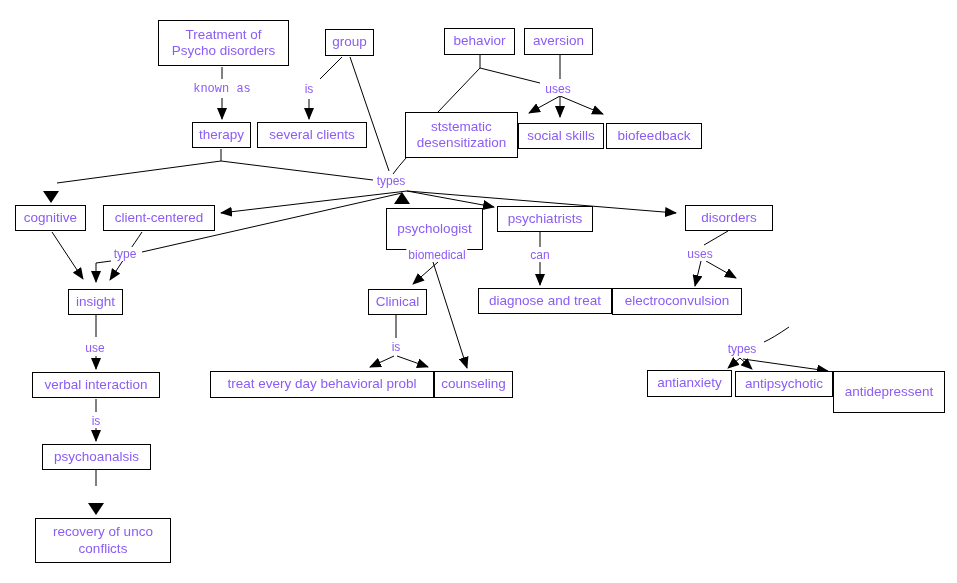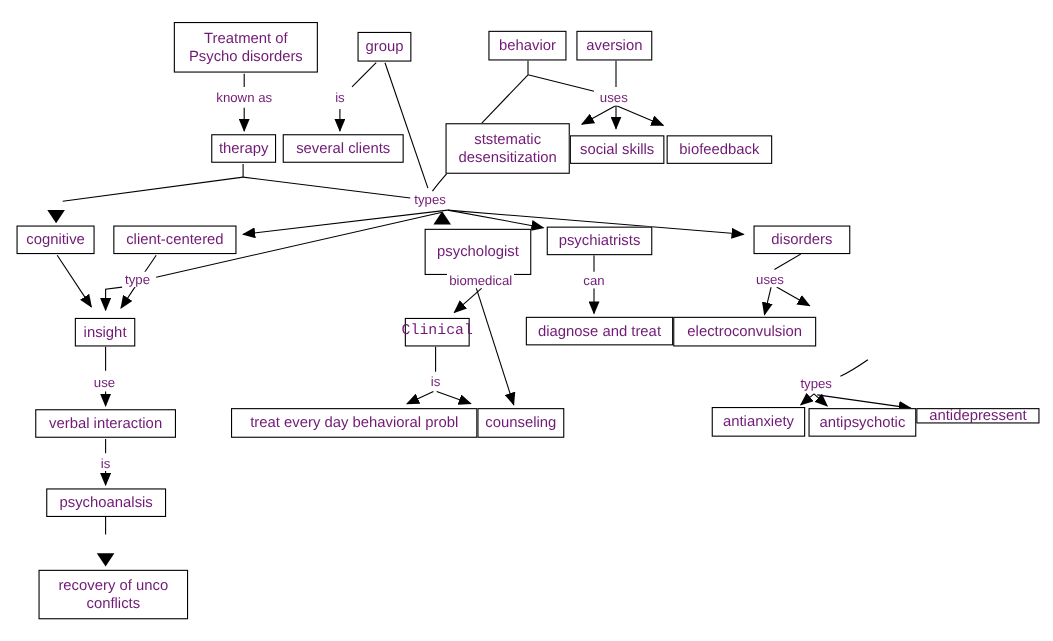--- a/index.html
+++ b/index.html
@@ -1,18 +1,18 @@
 <!DOCTYPE html>
 <html><head>
 <meta charset="utf-8">
 <style>
   html,body { margin:0; padding:0; background:#fff; }
   .canvas {
     position:relative; width:957px; height:583px; background:#ffffff;
-    font-family:"Liberation Sans", sans-serif; overflow:hidden; color:#701a75;
+    font-family:"Liberation Sans", sans-serif; overflow:hidden; color:#8b5cf6;
   }
   .wires { position:absolute; left:0; top:0; }
   .node {
     position:absolute; box-sizing:border-box;
     border:1px solid #000; background:#fff;
     display:flex; align-items:center; justify-content:center;
     text-align:center; font-size:13.5px; line-height:1.22; padding:1px 3px;
     white-space:normal;
   }
   .node.left-align { justify-content:flex-start; text-align:left; padding-left:5px; }
@@ -95,33 +95,33 @@
   <div class="node" style="left:257px; top:122px; width:110px; height:26px;">several clients</div>
   <div class="node" style="left:405px; top:112px; width:113px; height:46px;">ststematic desensitization</div>
   <div class="node" style="left:518px; top:123px; width:86px; height:26px;">social skills</div>
   <div class="node" style="left:606px; top:123px; width:96px; height:26px;">biofeedback</div>
   <div class="node" style="left:15px; top:205px; width:71px; height:26px;">cognitive</div>
   <div class="node" style="left:103px; top:205px; width:112px; height:26px;">client-centered</div>
   <div class="node" style="left:386px; top:208px; width:97px; height:42px;">psychologist</div>
   <div class="node" style="left:497px; top:206px; width:96px; height:26px;">psychiatrists</div>
   <div class="node" style="left:685px; top:205px; width:88px; height:26px;">disorders</div>
   <div class="node" style="left:68px; top:289px; width:55px; height:26px;">insight</div>
-  <div class="node" style="left:368px; top:289px; width:59px; height:26px;font-family:Liberation Mono, monospace;">Clinical</div>
+  <div class="node" style="left:368px; top:289px; width:59px; height:26px;">Clinical</div>
   <div class="node" style="left:478px; top:288px; width:134px; height:26px;">diagnose and treat</div>
   <div class="node" style="left:612px; top:288px; width:130px; height:27px;">electroconvulsion</div>
   <div class="node" style="left:32px; top:372px; width:128px; height:26px;">verbal interaction</div>
   <div class="node" style="left:210px; top:371px; width:224px; height:27px;">treat every day behavioral probl</div>
   <div class="node" style="left:434px; top:371px; width:79px; height:27px;">counseling</div>
   <div class="node" style="left:647px; top:370px; width:85px; height:27px;">antianxiety</div>
   <div class="node" style="left:735px; top:371px; width:98px; height:26px;">antipsychotic</div>
-  <div class="node" style="left:833px; top:371px; width:112px; height:14px;">antidepressent</div>
+  <div class="node" style="left:833px; top:371px; width:112px; height:42px;">antidepressent</div>
   <div class="node" style="left:42px; top:444px; width:109px; height:26px;">psychoanalsis</div>
   <div class="node" style="left:35px; top:518px; width:136px; height:45px;">recovery of unco conflicts</div>
 
-  <span class="llabel" style="left:222px; top:82px;">known as</span>
+  <span class="llabel" style="left:222px; top:82px;font-family:Liberation Mono, monospace;">known as</span>
   <span class="llabel" style="left:309px; top:82px;">is</span>
   <span class="llabel" style="left:558px; top:82px;">uses</span>
   <span class="llabel" style="left:391px; top:174px;">types</span>
   <span class="llabel" style="left:125px; top:247px;">type</span>
   <span class="llabel" style="left:437px; top:248px;">biomedical</span>
   <span class="llabel" style="left:540px; top:248px;">can</span>
   <span class="llabel" style="left:700px; top:247px;">uses</span>
   <span class="llabel" style="left:95px; top:341px;">use</span>
   <span class="llabel" style="left:396px; top:340px;">is</span>
   <span class="llabel" style="left:96px; top:414px;">is</span>

